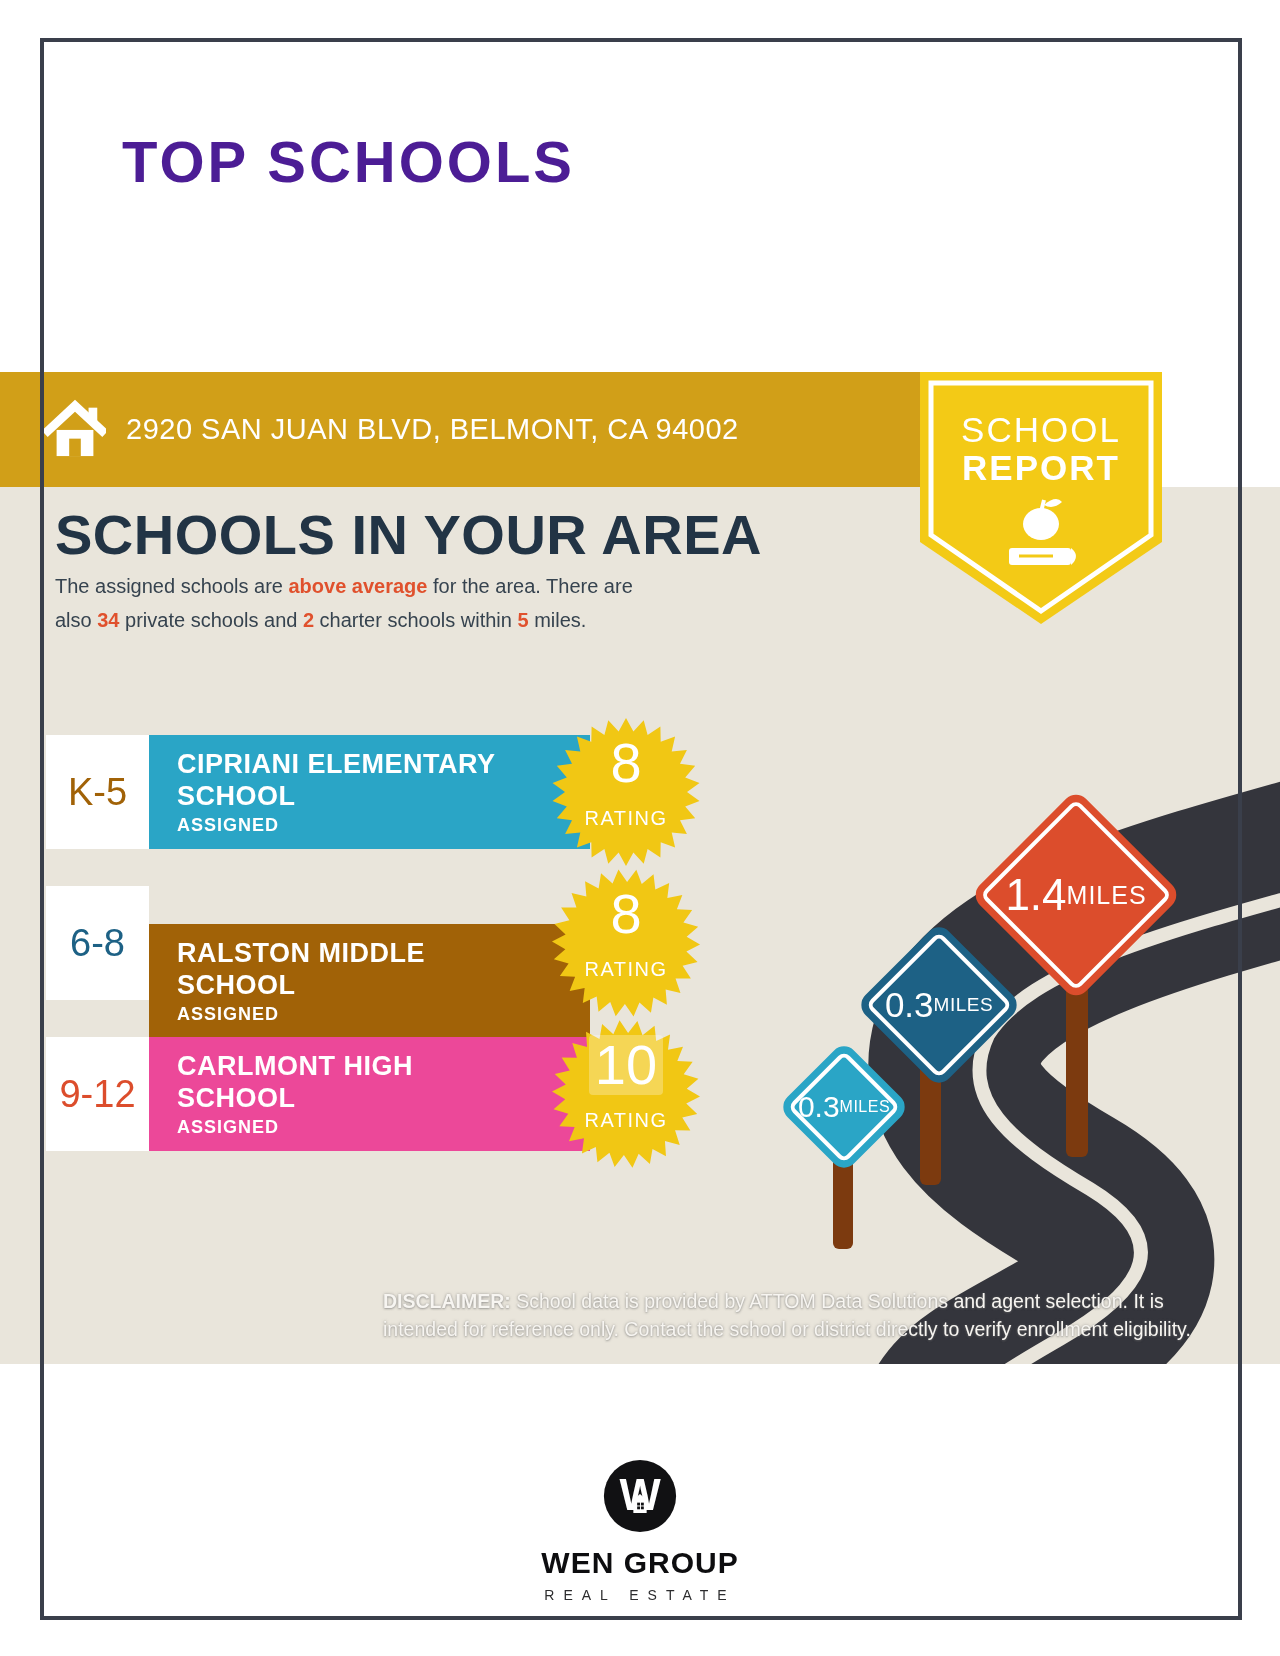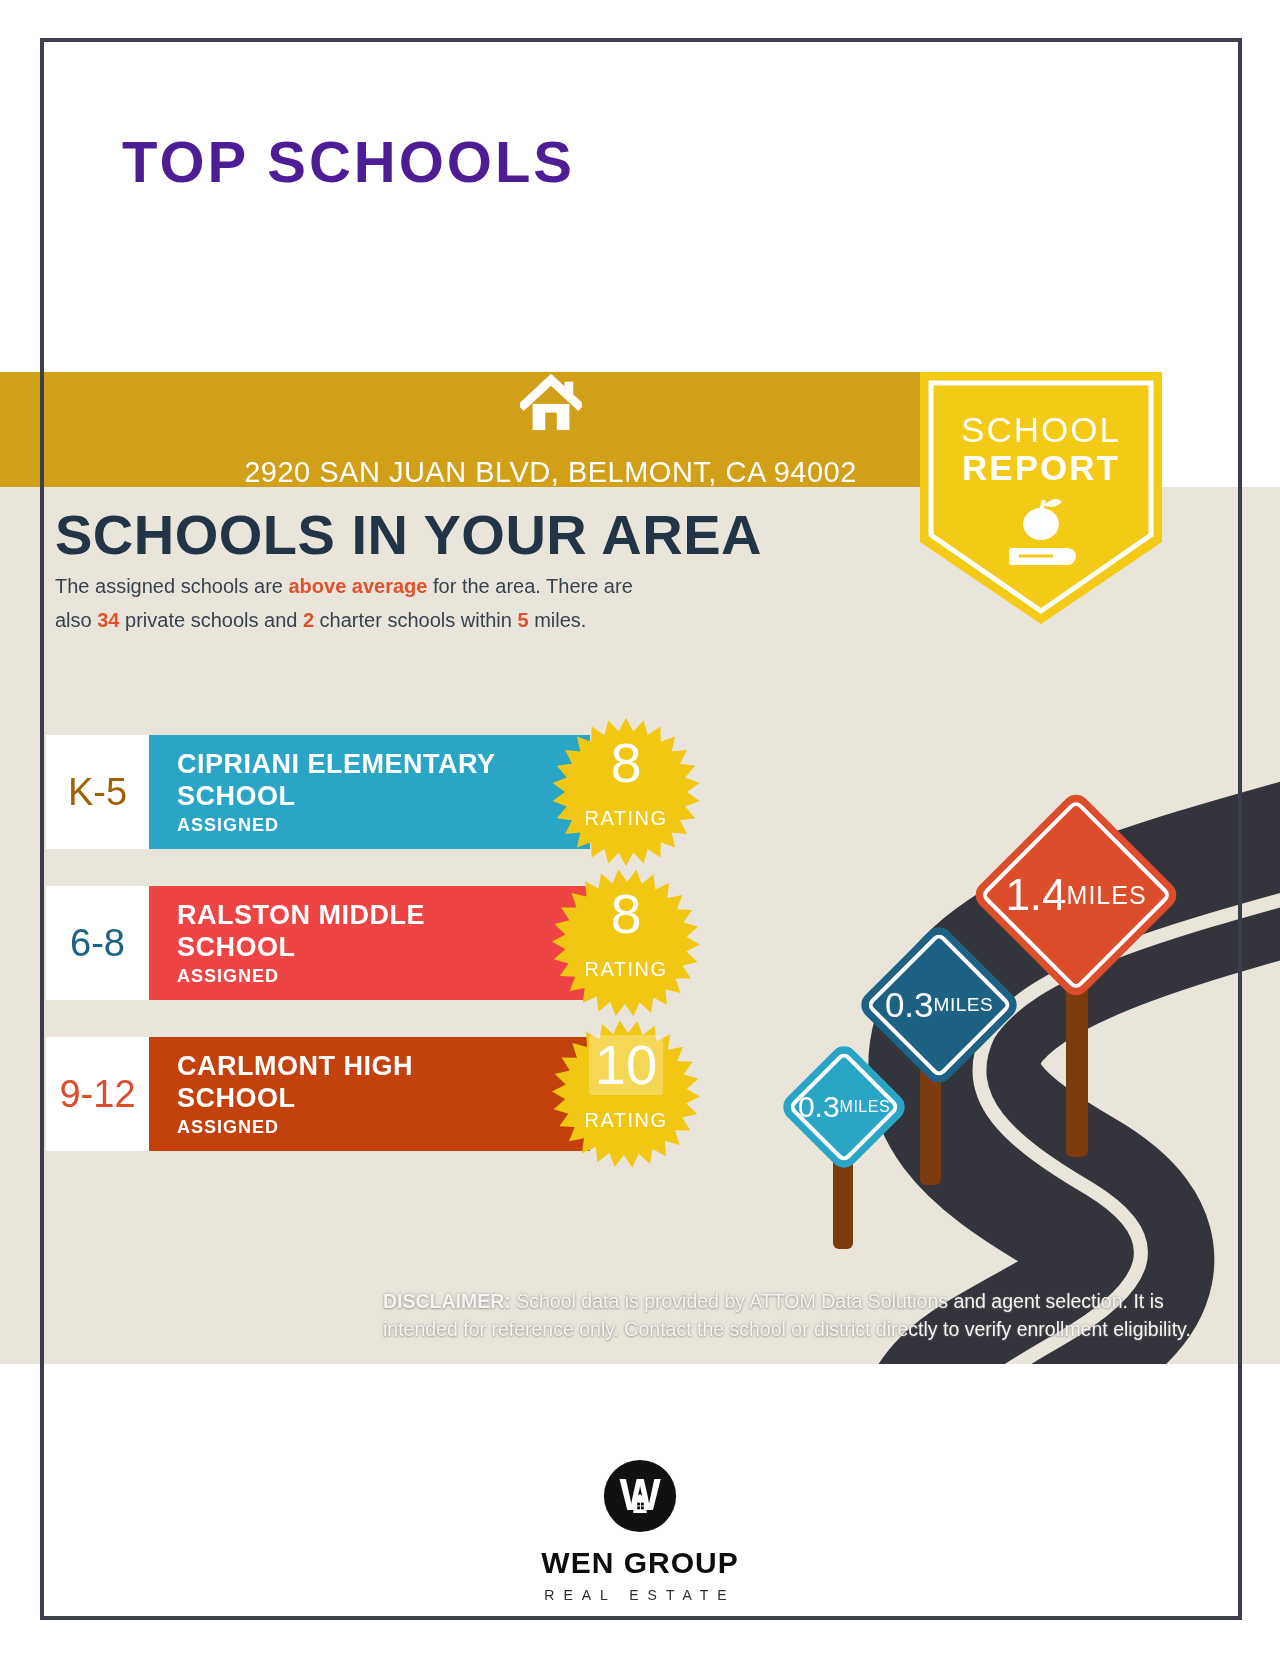--- a/index.html
+++ b/index.html
@@ -8,21 +8,21 @@
   
   .frame{position:absolute;left:40px;top:38px;width:1202px;height:1582px;
     border:4px solid #3a3f4b;box-sizing:border-box;z-index:40;pointer-events:none;}
 
   
   .top-title{position:absolute;left:122px;top:128px;font-size:58px;font-weight:600;
     letter-spacing:3px;color:#4c1d95;z-index:6;}
 
   
   .banner{position:absolute;left:0;top:372px;width:1057px;height:115px;background:#d19f18;
-    z-index:5;display:flex;align-items:center;padding-left:44px;box-sizing:border-box;gap:20px;flex-direction:column;}
+    z-index:5;display:flex;align-items:center;padding-left:44px;box-sizing:border-box;gap:20px;}
   .banner .addr{color:#ffffff;font-size:29px;letter-spacing:0.5px;}
 
   
   .badge{position:absolute;left:920px;top:372px;width:242px;height:254px;z-index:30;}
   .badge svg text{font-family:"Liberation Sans",sans-serif;}
 
   
   .content{position:absolute;left:0;top:487px;width:1280px;height:877px;background:#e9e5db;
     z-index:4;overflow:hidden;padding-left:14px;}
 
@@ -146,36 +146,36 @@
         <svg viewBox="0 0 150 150">
           <polygon points="75.0,1.0 82.4,14.4 92.7,3.2 96.6,18.0 109.4,9.5 109.7,24.8 124.1,19.6 120.7,34.5 135.9,33.0 129.0,46.7 144.2,48.8 134.2,60.4 148.5,66.1 136.0,75.0 148.5,83.9 134.2,89.6 144.2,101.2 129.0,103.3 135.9,117.0 120.7,115.5 124.1,130.4 109.7,125.2 109.4,140.5 96.6,132.0 92.7,146.8 82.4,135.6 75.0,149.0 67.6,135.6 57.3,146.8 53.4,132.0 40.6,140.5 40.3,125.2 25.9,130.4 29.3,115.5 14.1,117.0 21.0,103.3 5.8,101.2 15.8,89.6 1.5,83.9 14.0,75.0 1.5,66.1 15.8,60.4 5.8,48.8 21.0,46.7 14.1,33.0 29.3,34.5 25.9,19.6 40.3,24.8 40.6,9.5 53.4,18.0 57.3,3.2 67.6,14.4" fill="#f1c714"></polygon>
         </svg>
       <div class="rating-num"><span class="inner">8</span></div>
       <div class="rating-label">RATING</div>
     </div>
   </div>
 
   <div class="row r1">
     <div class="grade" style="color: rgb(29, 97, 133);">6-8</div>
-    <div class="bar" style="background: #ef4444;">
+    <div class="bar" style="background: #a16207; margin-top: 38px;">
       <div class="school-name"><span>RALSTON MIDDLE</span><br><span>SCHOOL</span></div>
       <div class="assigned">ASSIGNED</div>
     </div>
     <div class="starburst rot1">
         <svg viewBox="0 0 150 150">
           <polygon points="75.0,1.0 82.4,14.4 92.7,3.2 96.6,18.0 109.4,9.5 109.7,24.8 124.1,19.6 120.7,34.5 135.9,33.0 129.0,46.7 144.2,48.8 134.2,60.4 148.5,66.1 136.0,75.0 148.5,83.9 134.2,89.6 144.2,101.2 129.0,103.3 135.9,117.0 120.7,115.5 124.1,130.4 109.7,125.2 109.4,140.5 96.6,132.0 92.7,146.8 82.4,135.6 75.0,149.0 67.6,135.6 57.3,146.8 53.4,132.0 40.6,140.5 40.3,125.2 25.9,130.4 29.3,115.5 14.1,117.0 21.0,103.3 5.8,101.2 15.8,89.6 1.5,83.9 14.0,75.0 1.5,66.1 15.8,60.4 5.8,48.8 21.0,46.7 14.1,33.0 29.3,34.5 25.9,19.6 40.3,24.8 40.6,9.5 53.4,18.0 57.3,3.2 67.6,14.4" fill="#f1c714"></polygon>
         </svg>
       <div class="rating-num"><span class="inner">8</span></div>
       <div class="rating-label">RATING</div>
     </div>
   </div>
 
   <div class="row r2">
     <div class="grade" style="color: rgb(220, 77, 44);">9-12</div>
-    <div class="bar" style="background: #c2410c;">
+    <div class="bar" style="background: #ec4899;">
       <div class="school-name"><span>CARLMONT HIGH</span><br><span>SCHOOL</span></div>
       <div class="assigned">ASSIGNED</div>
     </div>
     <div class="starburst rot2">
         <svg viewBox="0 0 150 150">
           <polygon points="75.0,1.0 82.4,14.4 92.7,3.2 96.6,18.0 109.4,9.5 109.7,24.8 124.1,19.6 120.7,34.5 135.9,33.0 129.0,46.7 144.2,48.8 134.2,60.4 148.5,66.1 136.0,75.0 148.5,83.9 134.2,89.6 144.2,101.2 129.0,103.3 135.9,117.0 120.7,115.5 124.1,130.4 109.7,125.2 109.4,140.5 96.6,132.0 92.7,146.8 82.4,135.6 75.0,149.0 67.6,135.6 57.3,146.8 53.4,132.0 40.6,140.5 40.3,125.2 25.9,130.4 29.3,115.5 14.1,117.0 21.0,103.3 5.8,101.2 15.8,89.6 1.5,83.9 14.0,75.0 1.5,66.1 15.8,60.4 5.8,48.8 21.0,46.7 14.1,33.0 29.3,34.5 25.9,19.6 40.3,24.8 40.6,9.5 53.4,18.0 57.3,3.2 67.6,14.4" fill="#f1c714"></polygon>
         </svg>
       <div class="rating-num boxed"><span class="inner">10</span></div>
       <div class="rating-label">RATING</div>
     </div>

